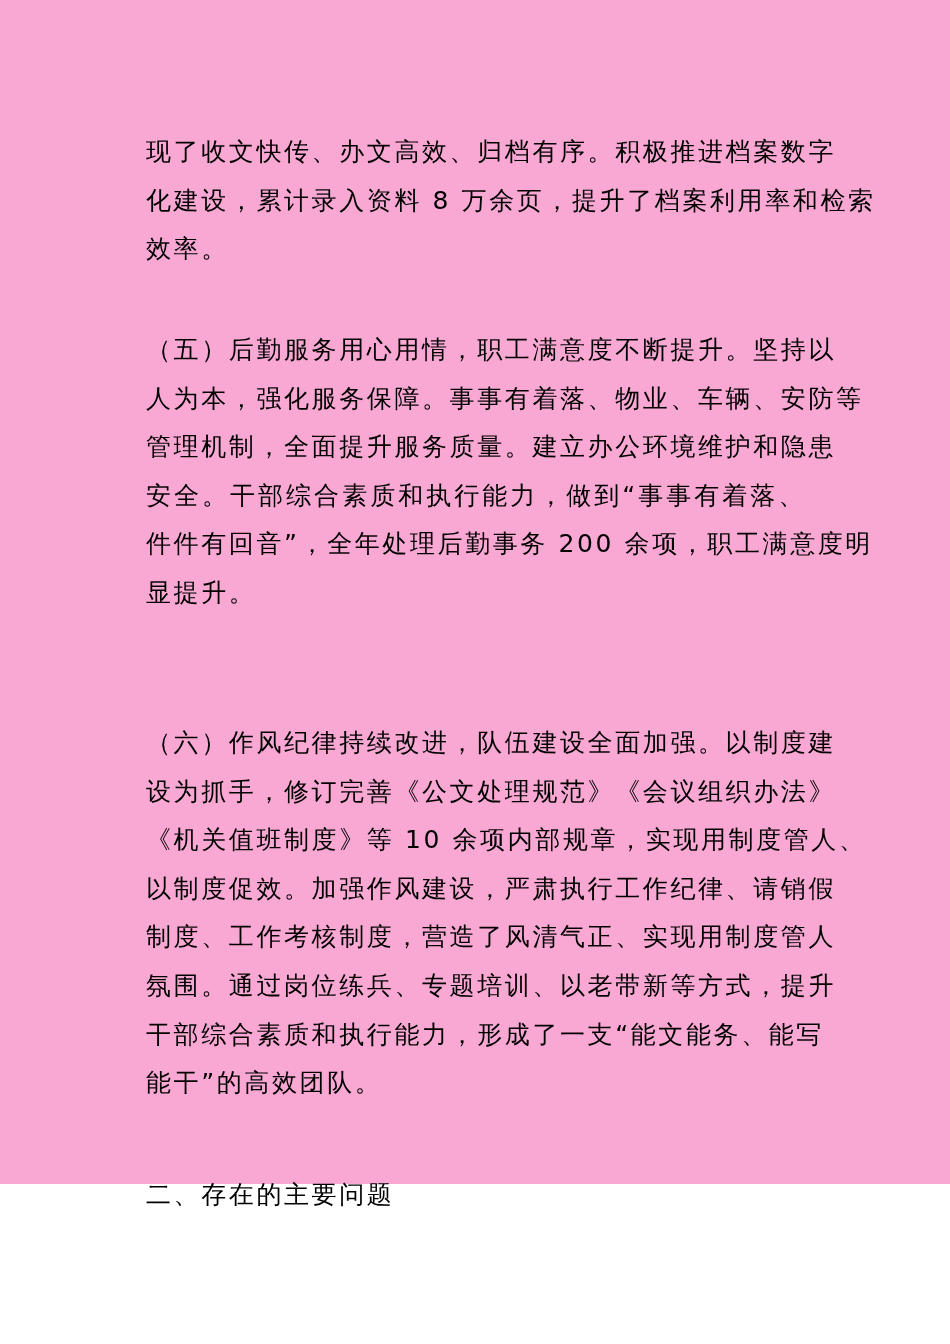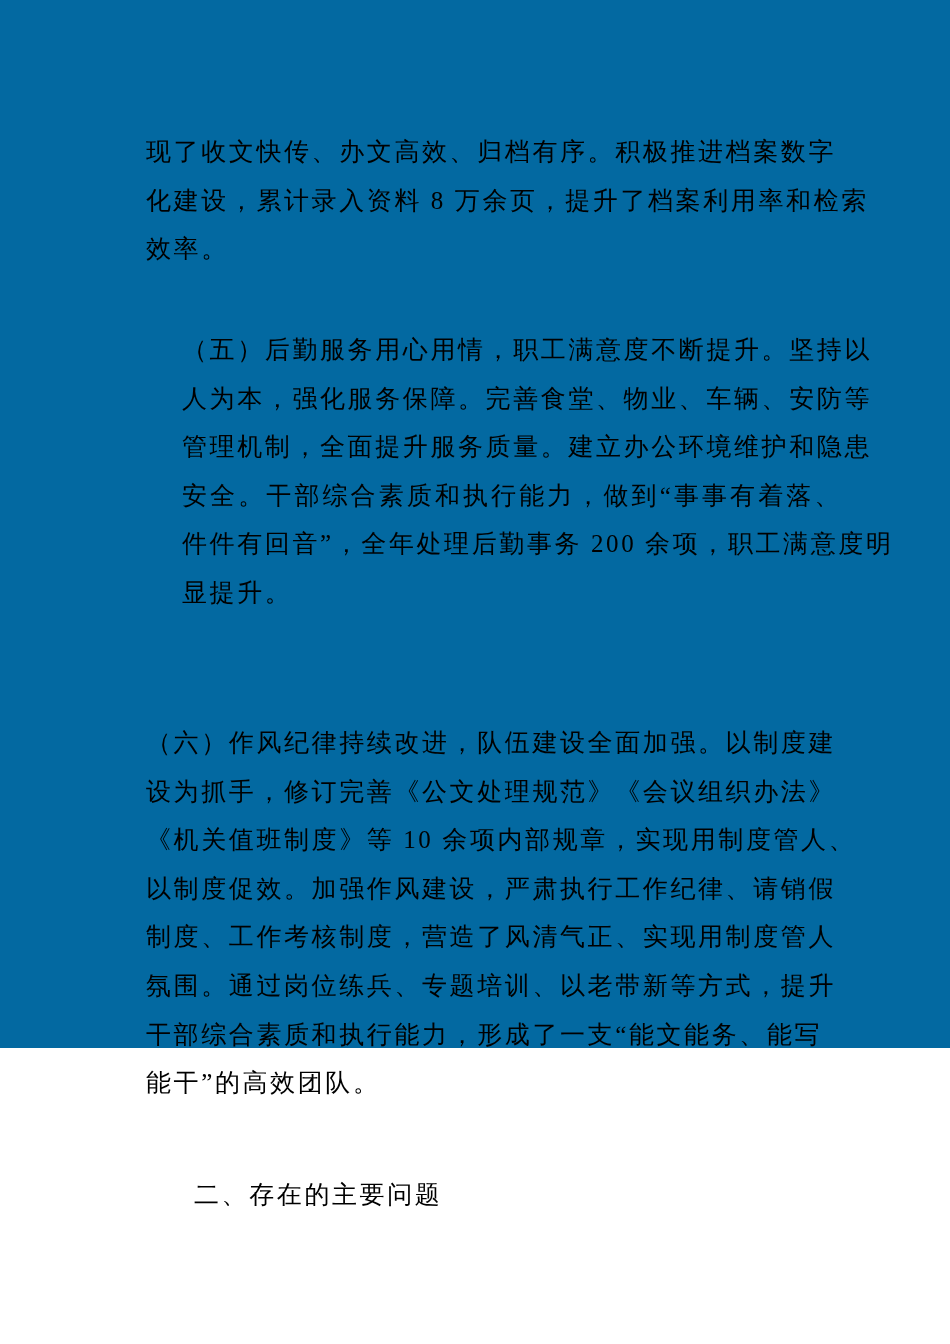--- a/index.html
+++ b/index.html
@@ -13,23 +13,22 @@
       position: relative;
       overflow: hidden;
       font-family: "DejaVu Sans", "Liberation Sans", sans-serif;
       color: #000000;
     }
     .page {
       position: absolute;
       left: 0;
       top: 0;
       width: 950px;
-      height: 1048px;
-      background: #0369a1;
-      font-family: Liberation Serif, serif;
+      height: 1184px;
+      background: #f9a8d4;
     }
     .para {
       position: absolute;
       left: 146px;
       width: 660px;
     }
     .line {
       display: block;
       height: 48.6px;
       line-height: 48.6px;
@@ -37,37 +36,36 @@
       letter-spacing: 2.6px;
       white-space: nowrap;
       text-align: justify;
       text-align-last: justify;
     }
     .line.last {
       text-align-last: left;
     }
     .heading .line {
       text-align-last: left;
-      margin-left: 48px;
     }
   </style>
 </head>
 <body>
 
 <div class="page">
 
   <div class="para" style="top:128px;">
     <span class="line">现了收文快传、办文高效、归档有序。积极推进档案数字</span>
     <span class="line">化建设，累计录入资料 8 万余页，提升了档案利用率和检索</span>
     <span class="line last">效率。</span>
   </div>
 
-  <div class="para" style="top:326px;margin-left:36px;">
+  <div class="para" style="top:326px;">
     <span class="line">（五）后勤服务用心用情，职工满意度不断提升。坚持以</span>
-    <span class="line">人为本，强化服务保障。完善食堂、物业、车辆、安防等</span>
+    <span class="line">人为本，强化服务保障。事事有着落、物业、车辆、安防等</span>
     <span class="line">管理机制，全面提升服务质量。建立办公环境维护和隐患</span>
     <span class="line">安全。干部综合素质和执行能力，做到“事事有着落、</span>
     <span class="line">件件有回音”，全年处理后勤事务 200 余项，职工满意度明</span>
     <span class="line last">显提升。</span>
   </div>
 
   <div class="para" style="top:719px;">
     <span class="line">（六）作风纪律持续改进，队伍建设全面加强。以制度建</span>
     <span class="line">设为抓手，修订完善《公文处理规范》《会议组织办法》</span>
     <span class="line">《机关值班制度》等 10 余项内部规章，实现用制度管人、</span>

